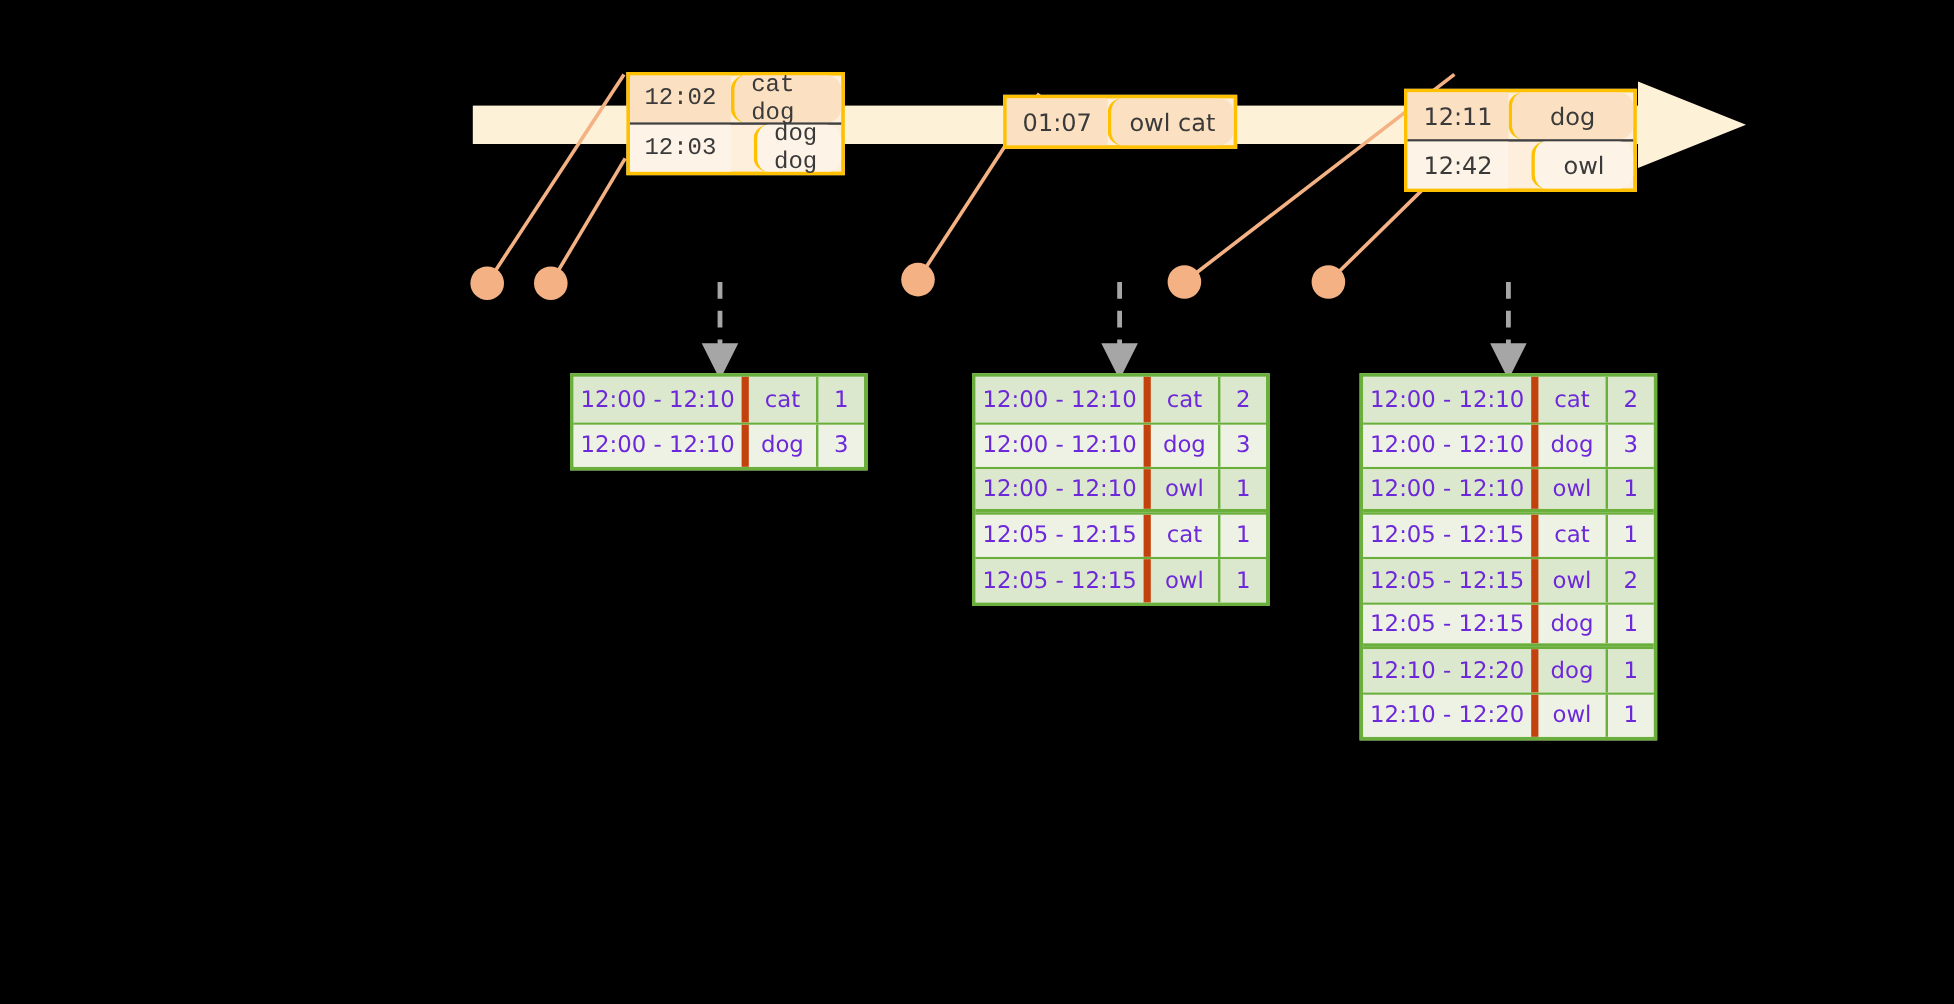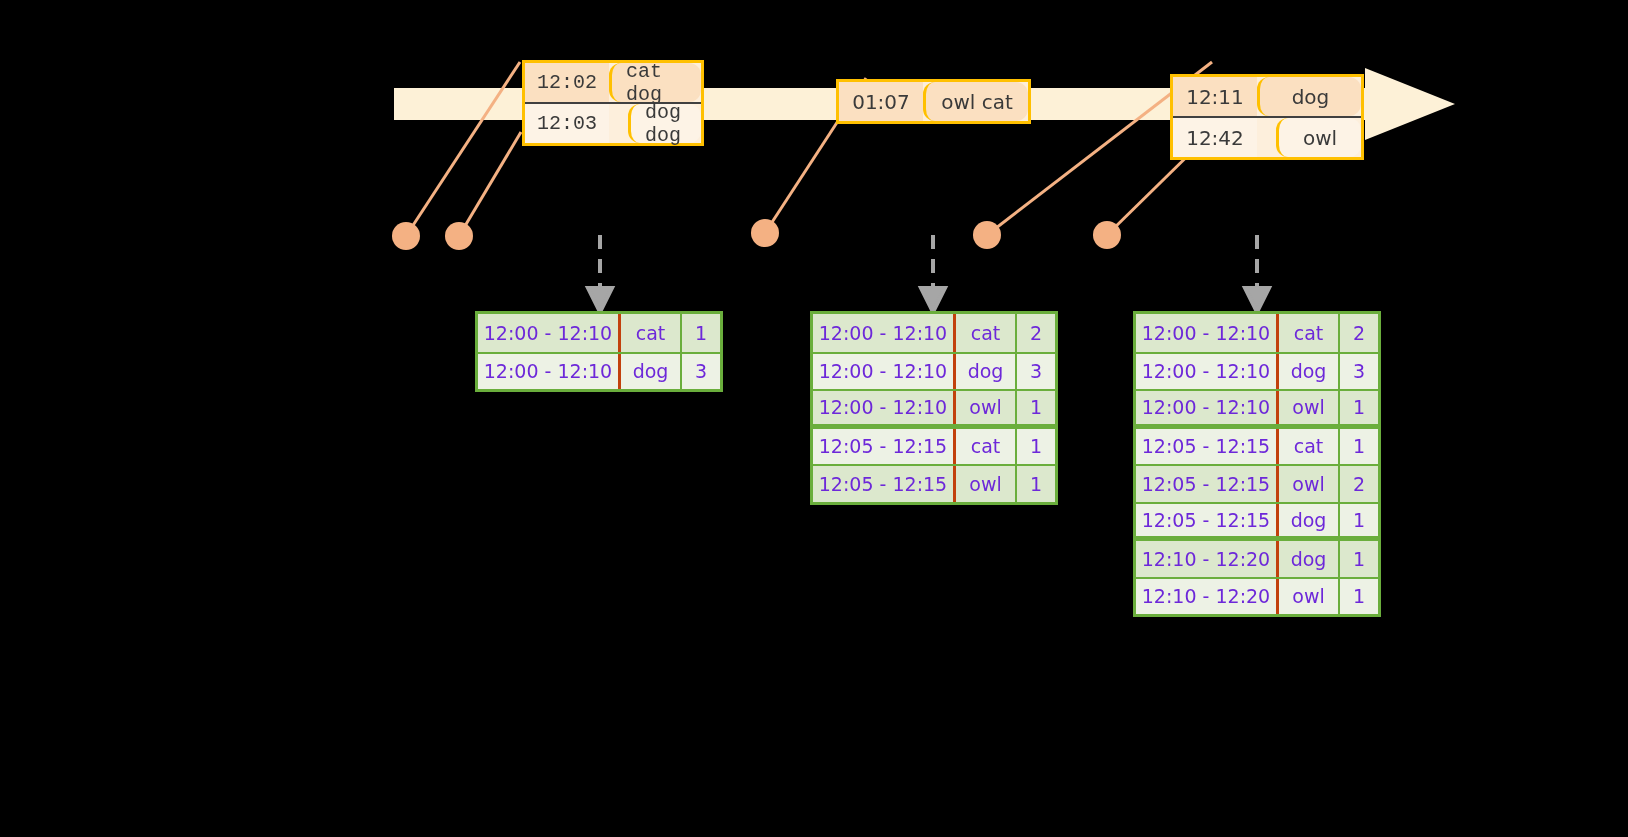--- a/index.html
+++ b/index.html
@@ -94,21 +94,21 @@
     align-items: center;
     justify-content: center;
     font-size: 19px;
     color: #6d28d9;
     box-sizing: border-box;
     background: #DCE8CD;
   }
   .rt-row.light .rt-win, .rt-row.light .rt-key, .rt-row.light .rt-cnt {
     background: #EDF2E5;
   }
-  .rt-key { border-left: 3px solid #c2410c; }
+  .rt-key { border-left: 6px solid #c2410c; }
   .rt-cnt { border-left: 2px solid #6AAE3C; }
 </style>
 </head>
 <body>
 
 <div id="stage">
 
   <svg id="timeline-svg" viewBox="0 0 1628 837" xmlns="http://www.w3.org/2000/svg">
 
     <g>

